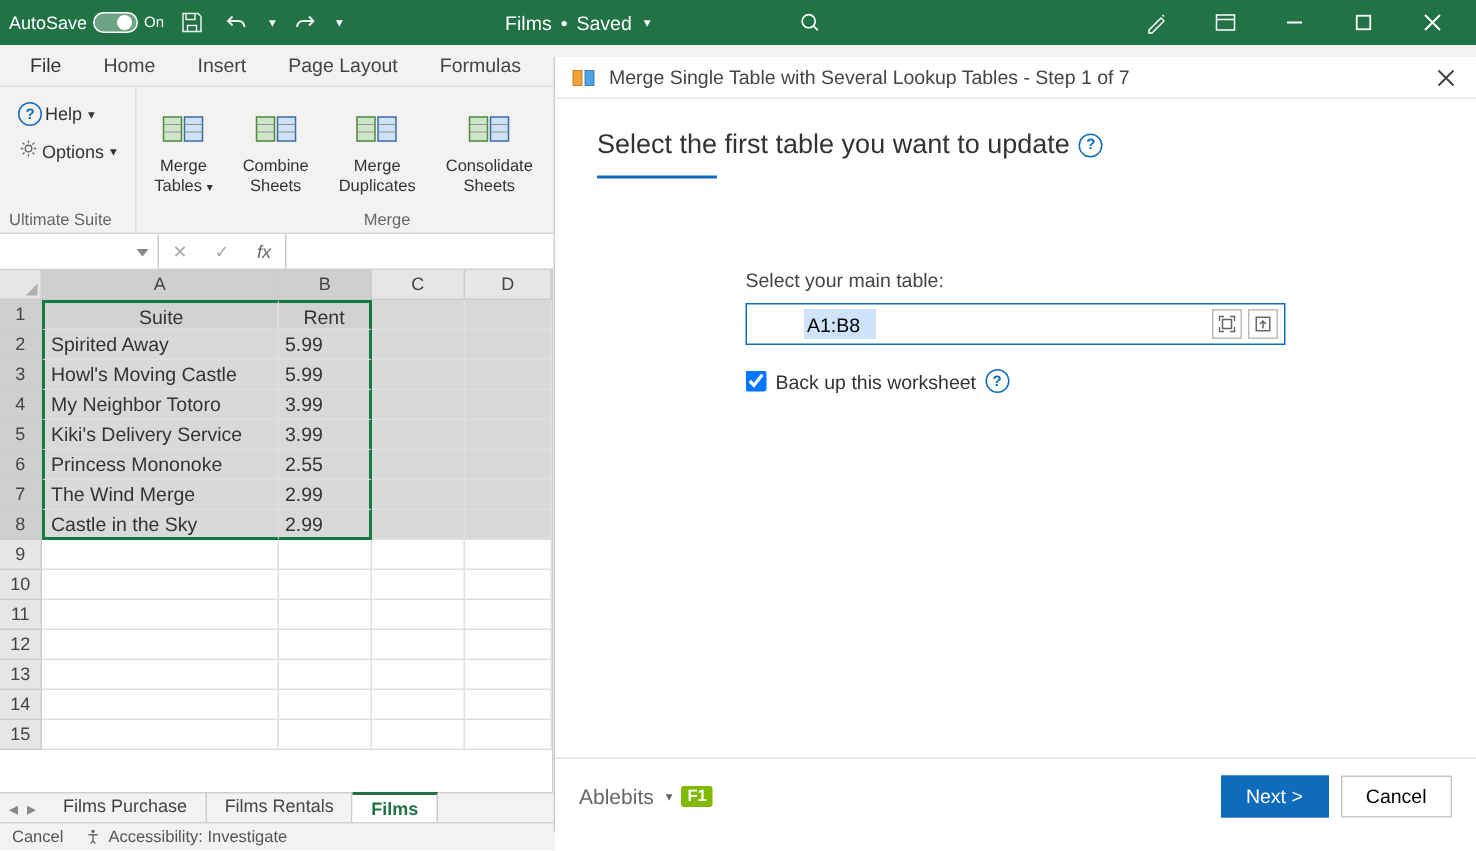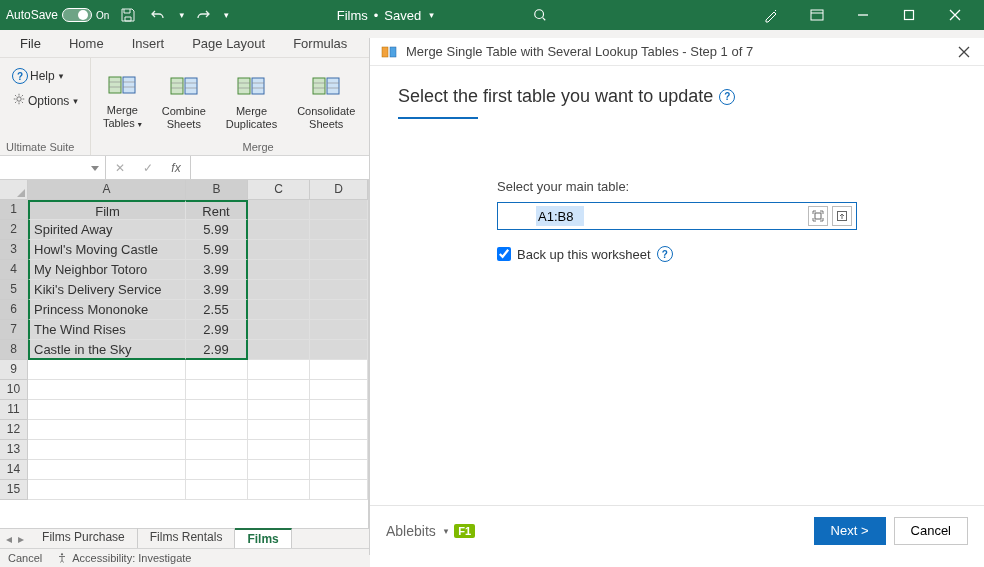--- a/index.html
+++ b/index.html
@@ -55,21 +55,21 @@
 .col-a { width: 158px; }
 .col-b { width: 62px; }
 .col-c { width: 62px; }
 .col-d { width: 58px; }
 .sel-range .cell { background: #d9d9d9; }
 .sel-range .cell.header-cell { background: #d2d2d2; text-align: center; }
 .sel-top { border-top: 2px solid #107c41; }
 .sel-left { border-left: 2px solid #107c41 !important; }
 .sel-right { border-right: 2px solid #107c41 !important; }
 .sel-bottom { border-bottom: 2px solid #107c41 !important; }
-.right-align { text-align: center; }
+.right-align { text-align: left; }
 
 
 .sheet-tab-bar { position: absolute; bottom: 19px; left: 0; width: 370px; height: 20px; background: #f3f2f1; border-top: 1px solid #d0d0d0; display: flex; align-items: center; font-size: 12px; }
 .nav-arrows { display: flex; padding: 0 6px; color: #888; gap: 6px; }
 .sheet-tab { padding: 0 12px; border-right: 1px solid #ccc; line-height: 19px; color: #444; position: relative; }
 .sheet-tab.active { background: #fff; border-top: 2px solid #217346; font-weight: 600; color: #217346; border-bottom: 1px solid #fff; margin-bottom: -1px; }
 
 
 .status-bar { position: absolute; bottom: 0; left: 0; width: 370px; height: 19px; background: #f3f2f1; border-top: 1px solid #d4d4d4; display: flex; align-items: center; padding: 0 8px; font-size: 11px; gap: 14px; color: #555; }
 
@@ -272,21 +272,21 @@
     <div id="col-headers-row" style="display:flex;">
         <div class="col-header col-a" style="background: rgb(207, 207, 207);">A</div>
         <div class="col-header col-b" style="background: rgb(207, 207, 207);">B</div>
         <div class="col-header col-c">C</div>
         <div class="col-header col-d">D</div>
       </div>
   </div>
   <div id="sheet-body">
       <div class="grid-row sel-range">
         <div class="row-header" style="background: rgb(207, 207, 207);">1</div>
-        <div class="cell col-a header-cell sel-top sel-left">Film</div>
+        <div class="cell col-a header-cell sel-top sel-left">Suite</div>
         <div class="cell col-b header-cell sel-top sel-right">Rent</div>
         <div class="cell col-c"></div>
         <div class="cell col-d"></div>
       </div>
       <div class="grid-row sel-range">
         <div class="row-header" style="background: rgb(207, 207, 207);">2</div>
         <div class="cell col-a sel-left">Spirited Away</div>
         <div class="cell col-b right-align sel-right">5.99</div>
         <div class="cell col-c"></div>
         <div class="cell col-d"></div>
@@ -314,21 +314,21 @@
       </div>
       <div class="grid-row sel-range">
         <div class="row-header" style="background: rgb(207, 207, 207);">6</div>
         <div class="cell col-a sel-left">Princess Mononoke</div>
         <div class="cell col-b right-align sel-right">2.55</div>
         <div class="cell col-c"></div>
         <div class="cell col-d"></div>
       </div>
       <div class="grid-row sel-range">
         <div class="row-header" style="background: rgb(207, 207, 207);">7</div>
-        <div class="cell col-a sel-left">The Wind Rises</div>
+        <div class="cell col-a sel-left">The Wind Merge</div>
         <div class="cell col-b right-align sel-right">2.99</div>
         <div class="cell col-c"></div>
         <div class="cell col-d"></div>
       </div>
       <div class="grid-row sel-range">
         <div class="row-header" style="background: rgb(207, 207, 207);">8</div>
         <div class="cell col-a sel-bottom sel-left">Castle in the Sky</div>
         <div class="cell col-b right-align sel-bottom sel-right">2.99</div>
         <div class="cell col-c"></div>
         <div class="cell col-d"></div>

